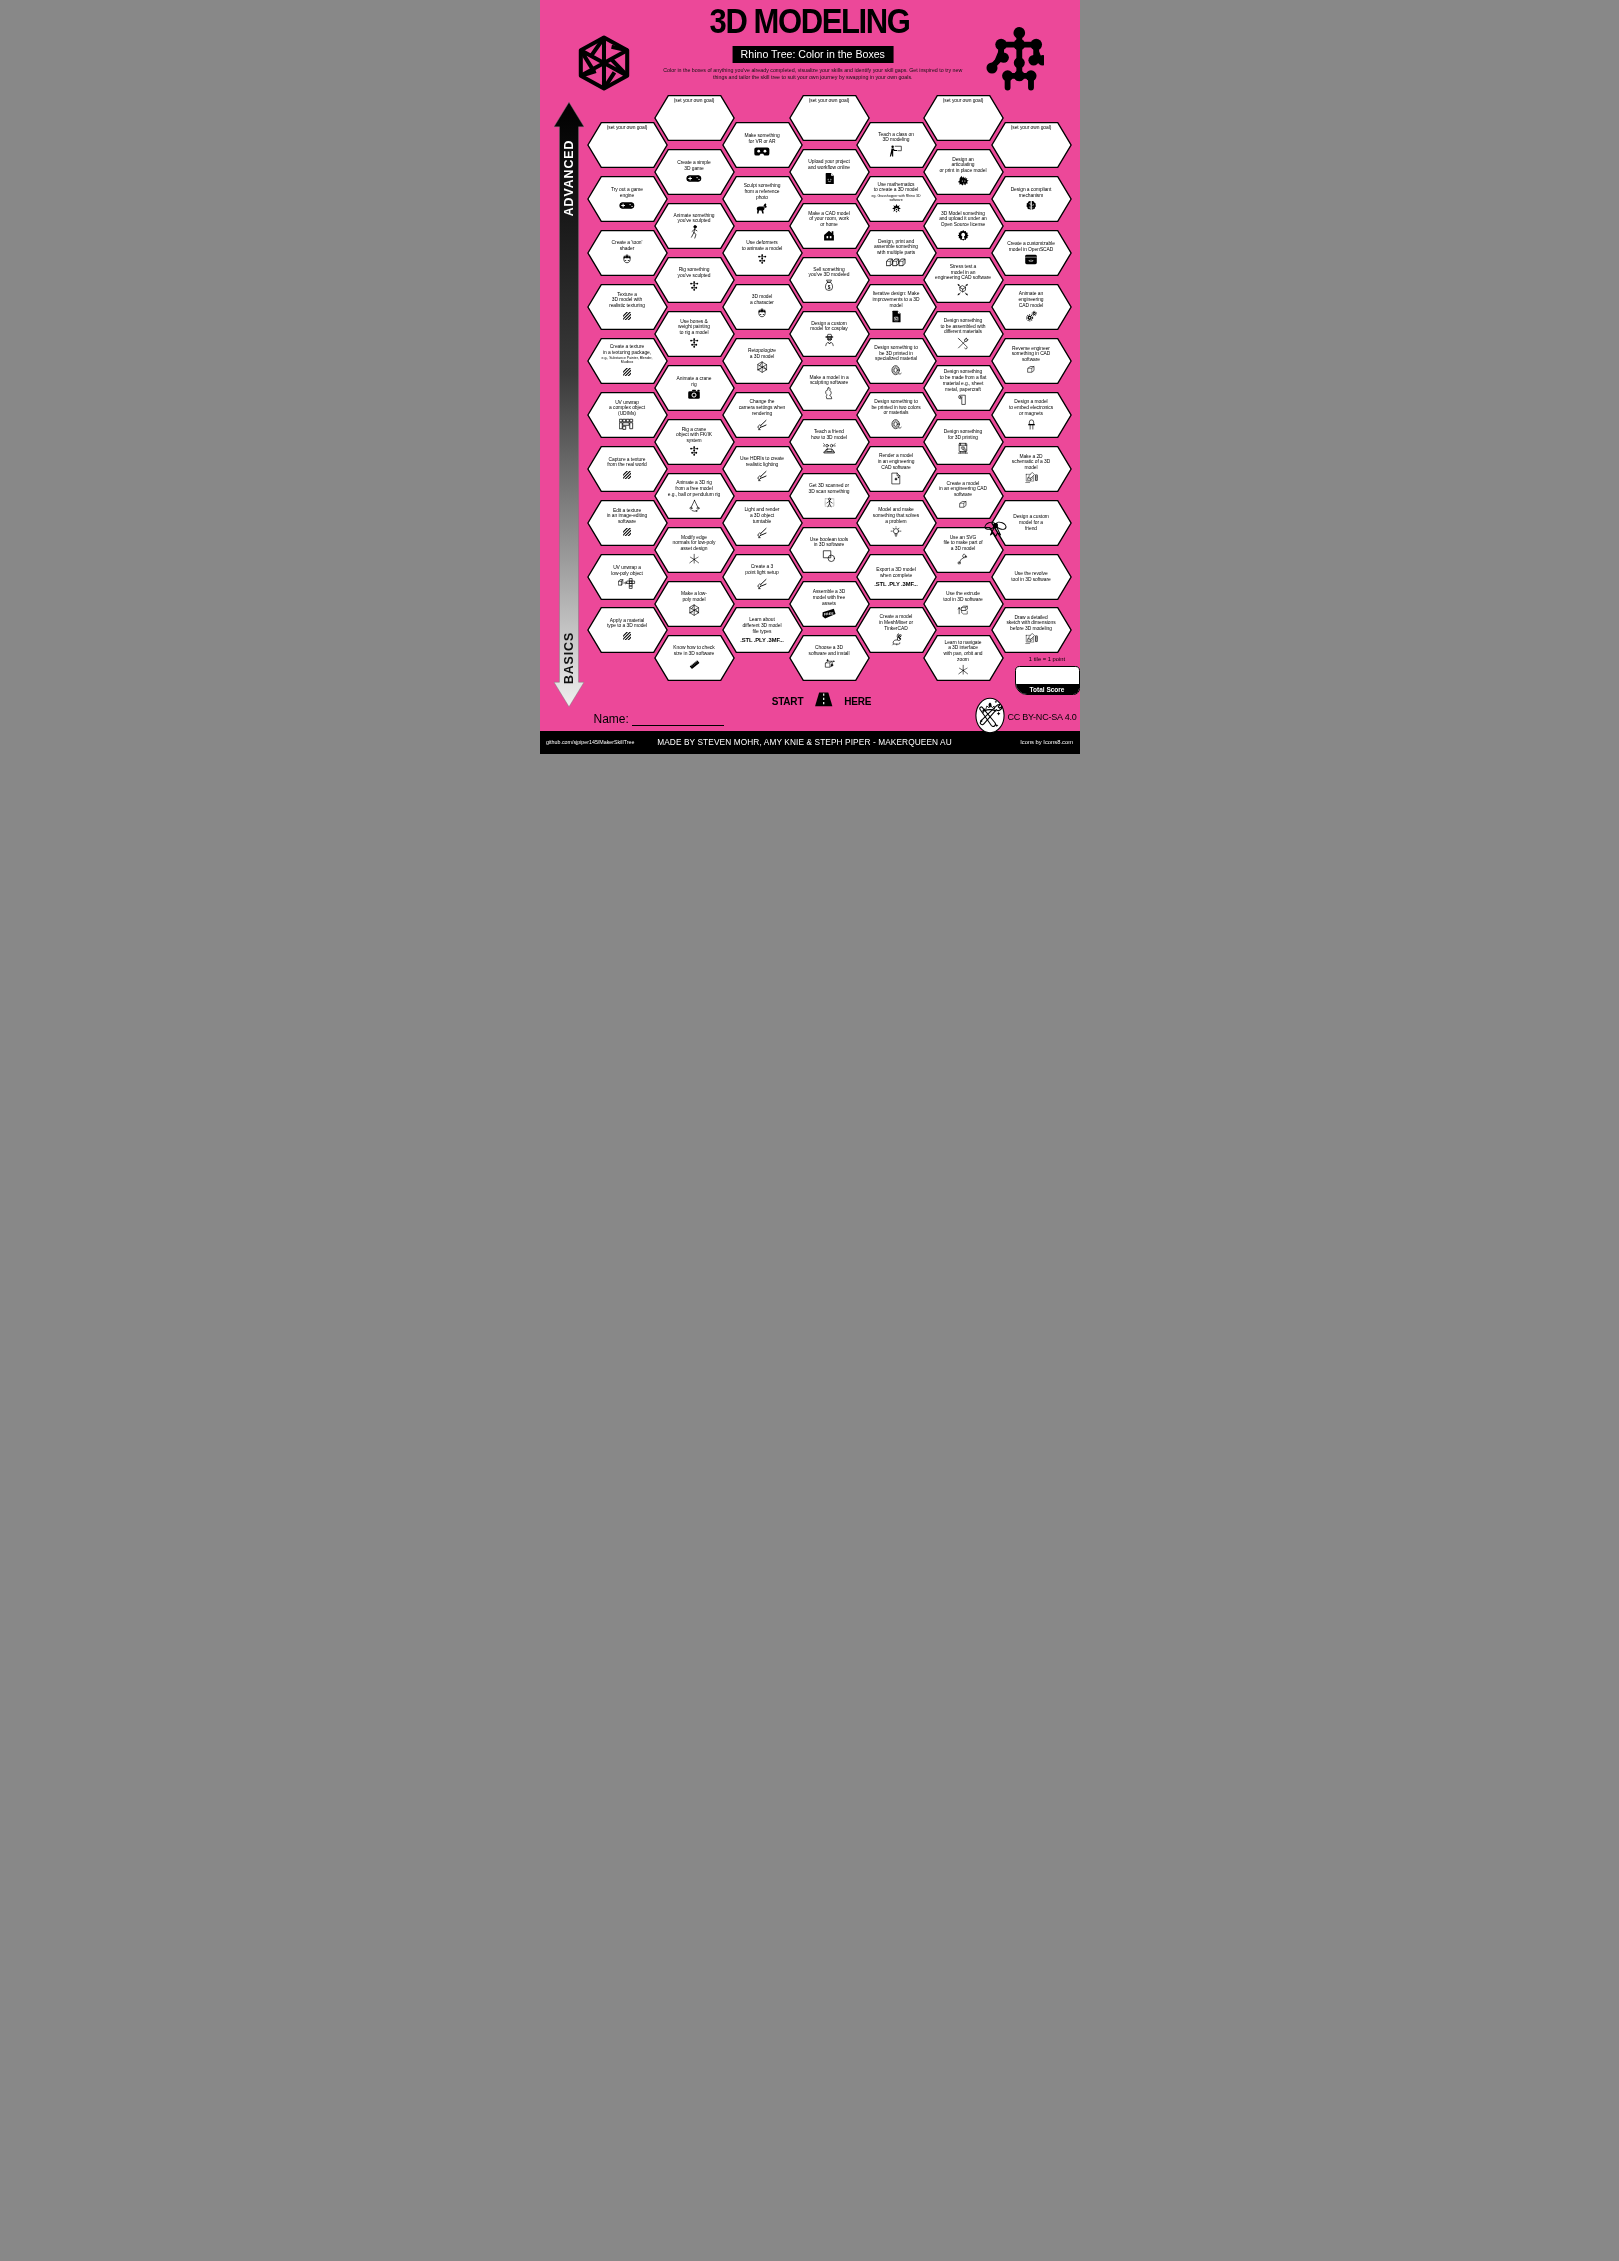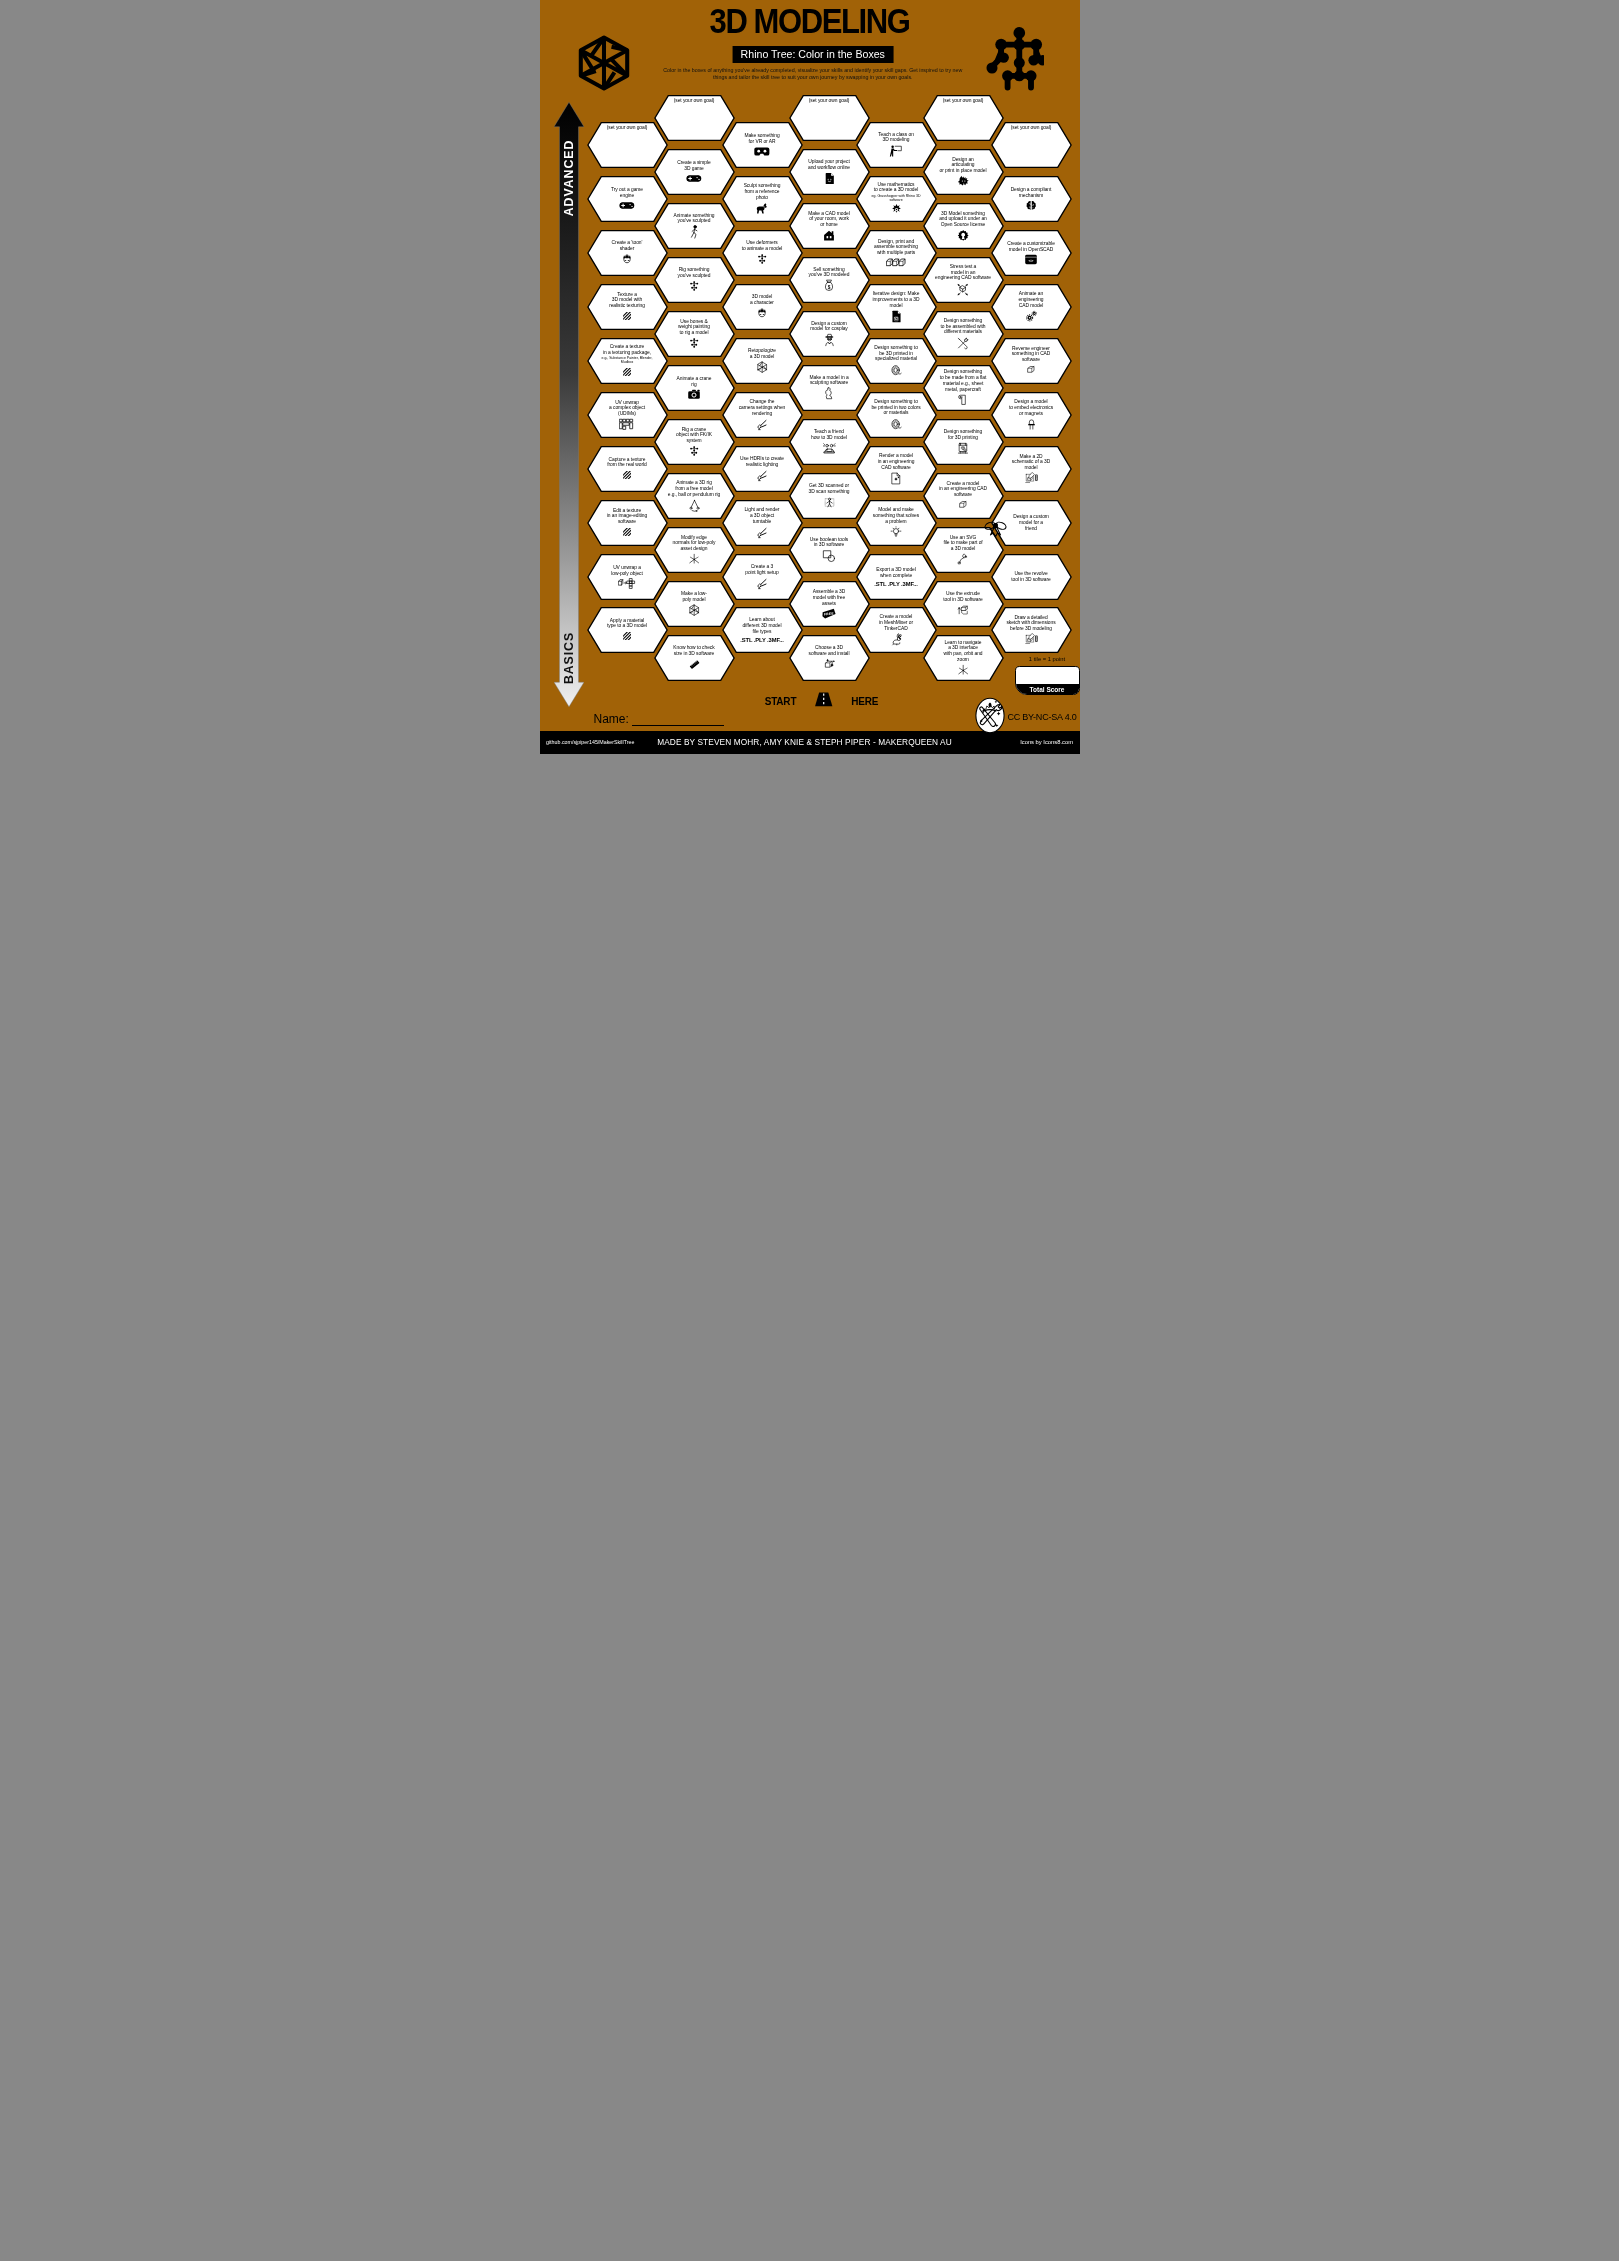--- a/index.html
+++ b/index.html
@@ -1,16 +1,16 @@
 <!DOCTYPE html>
 <html style="font-size:7.4px"><head>
 <meta charset="utf-8">
 <style>
   html,body{margin:0;padding:0;background:#888}
-  #page{position:relative;width:540px;height:754px;margin:0 auto;background:#a16207;
+  #page{position:relative;width:540px;height:754px;margin:0 auto;background:#ec4899;
         font-family:"Liberation Sans",sans-serif;color:#000;overflow:hidden}
   .abs{position:absolute}
   
   #title{left:0;top:1.8px;width:100%;text-align:center;font-size:31px;font-weight:700;
          letter-spacing:-1.4px;transform:scaleY(1.12);transform-origin:top center;white-space:nowrap}
   #subtitle-box{left:50.6%;top:46px;transform:translateX(-50%);background:#000;color:#fff;
          padding:1.8px 8.3px 3.2px;font-size:10.6px;font-weight:400;white-space:nowrap}
   #description{left:50.6%;top:67px;transform:translateX(-50%);width:304px;text-align:center;
          font-size:5.3px;line-height:1.4;color:#111}
   
@@ -27,21 +27,21 @@
   .hex-content{position:absolute;left:7.4px;right:7.4px;top:1.8px;bottom:1.8px;display:flex;
          flex-direction:column;align-items:center;justify-content:center;gap:0.5px;text-align:center}
   .hex-label{font-size:4.9px;line-height:1.17;letter-spacing:-0.05px;white-space:pre-line}
   .hex.goal .hex-content{justify-content:flex-start;padding-top:1.8px}
   .hex-sub{font-size:3.5px;line-height:1.2;white-space:pre-line}
   .hex-bold{font-weight:700;font-size:5.8px;letter-spacing:-0.1px;margin-top:1.4px}
   .hex-icon{display:block;margin-top:0.9px}
   .hex-icon svg{display:block}
   .ic{stroke:#000;fill:none;stroke-width:2.4;stroke-linecap:round;stroke-linejoin:round}
   
-  #start-here{left:282px;top:692px;transform:translateX(-50%);display:flex;align-items:center;gap:17px}
+  #start-here{left:282px;top:692px;transform:translateX(-50%);display:flex;align-items:center;gap:10px}
   .start-word{font-size:10px;font-weight:700;letter-spacing:-0.2px;transform:scaleY(1.15)}
   #name-row{left:54px;top:712px;display:flex;align-items:flex-end}
   #name-label{font-size:12px}
   #name-line{width:92px;border-bottom:0.9px solid #000;height:7.4px;margin-left:2.8px}
   #tile-note{left:475px;top:656px;width:65px;text-align:center;font-size:5.8px}
   #score-box{left:475px;top:666px;width:65px;height:29px;border:1.2px solid #000;
       border-radius:4.6px 4.6px 6.5px 12px;background:#fff;box-sizing:border-box;overflow:hidden}
   #score-band{position:absolute;left:-0.5px;right:-0.5px;bottom:-0.5px;height:11px;background:#000;color:#fff;
       display:flex;align-items:center;justify-content:center;font-size:6.5px;font-weight:700}
   #cc-license{left:467px;top:712px;width:71px;text-align:center;font-size:9px;letter-spacing:-0.2px}

